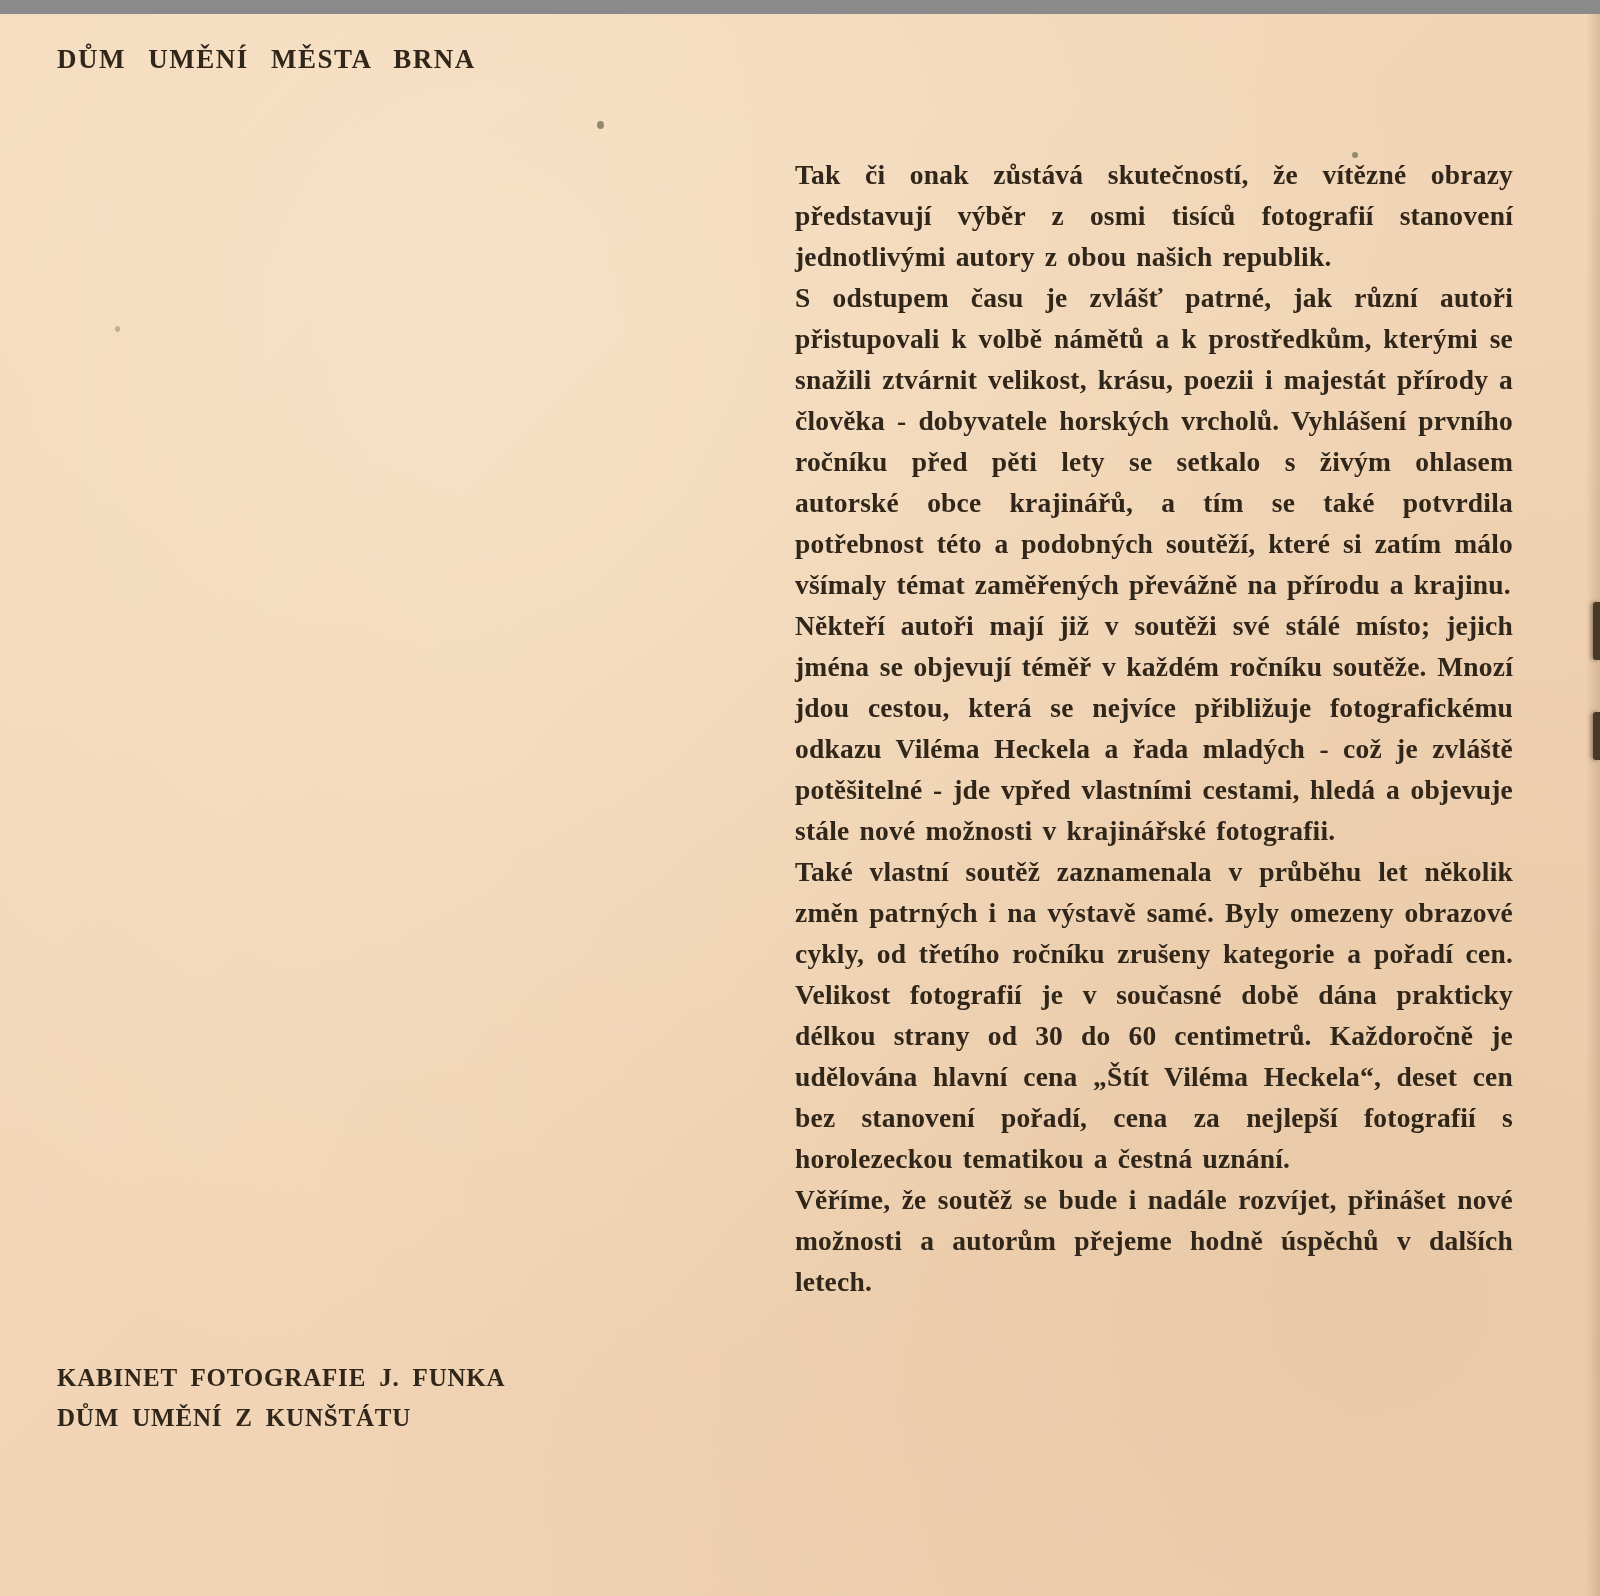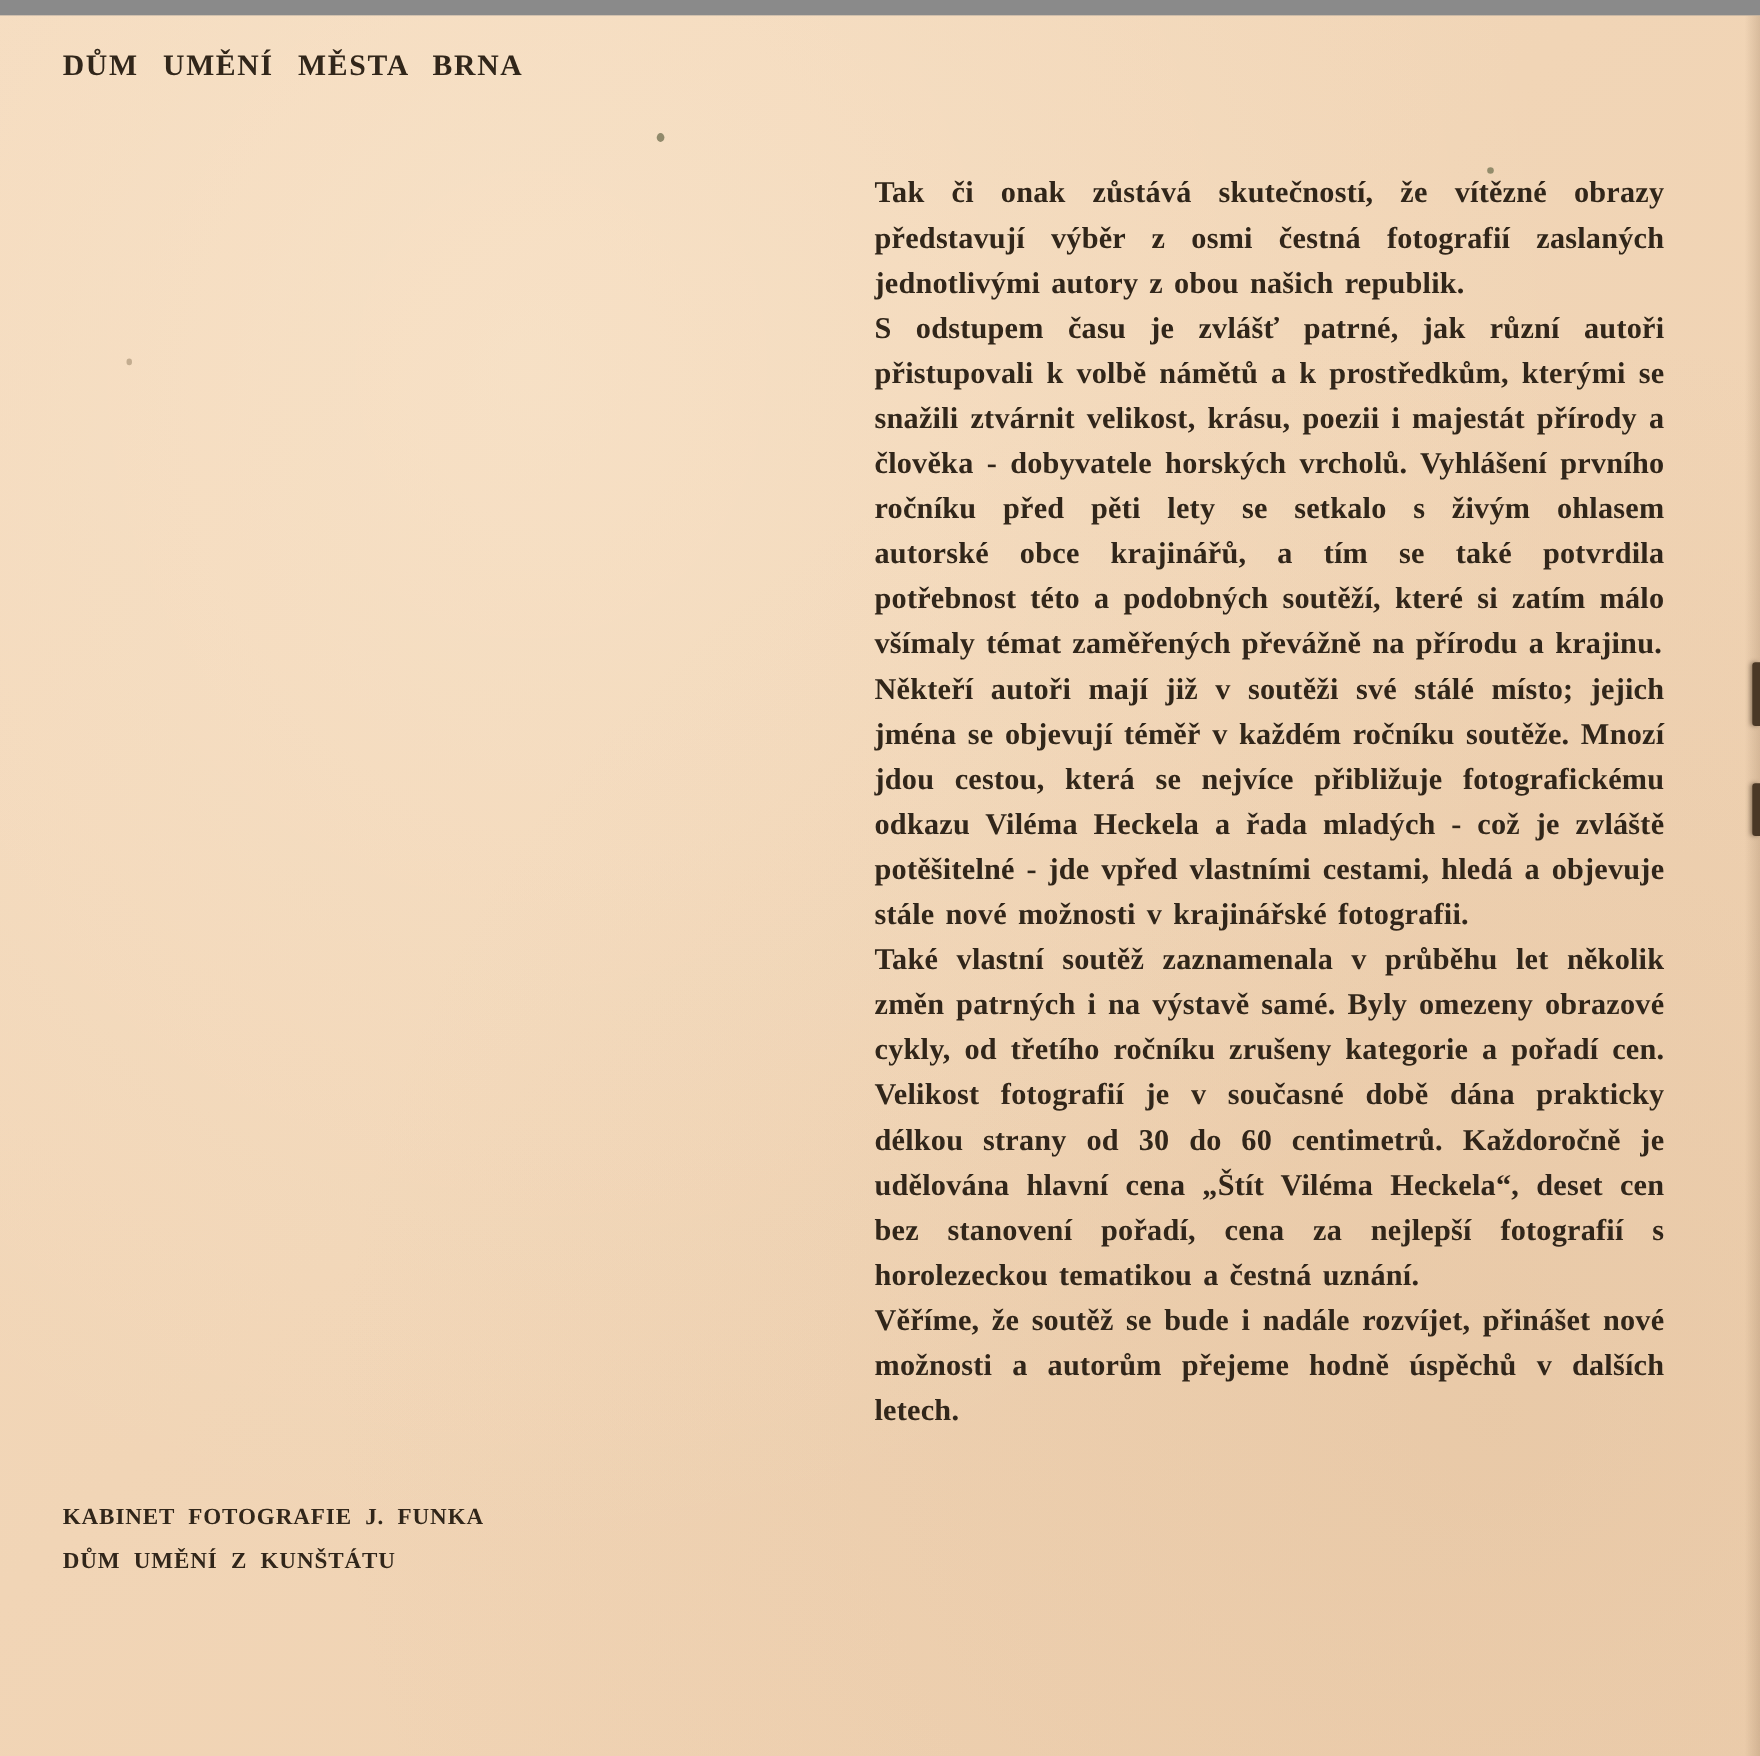--- a/index.html
+++ b/index.html
@@ -47,21 +47,21 @@
   }
   .body-column p {
     margin: 0;
     padding: 0;
   }
 
   .venue-block {
     position: absolute;
     left: 57px;
     top: 1344px;
-    font-size: 21px;
+    font-size: 25px;
     line-height: 40px;
     letter-spacing: 0.8px;
     word-spacing: 6px;
   }
 
   
   .speck {
     position: absolute;
     border-radius: 50%;
     background: rgba(90, 92, 60, 0.65);
@@ -91,21 +91,21 @@
   }
 </style>
 </head>
 <body>
 
 <div class="page">
 
   <div class="header-title">DŮM UMĚNÍ MĚSTA BRNA</div>
 
   <div class="body-column">
-    <p>Tak či onak zůstává skutečností, že vítězné obrazy představují výběr z osmi čestná fotografií zaslaných jednotlivými autory z obou našich republik.</p>
+    <p>Tak či onak zůstává skutečností, že vítězné obrazy představují výběr z osmi tisíců fotografií stanovení jednotlivými autory z obou našich republik.</p>
     <p>S odstupem času je zvlášť patrné, jak různí autoři přistupovali k volbě námětů a k prostředkům, kterými se snažili ztvárnit velikost, krásu, poezii i majestát přírody a člověka - dobyvatele horských vrcholů. Vyhlášení prvního ročníku před pěti lety se setkalo s živým ohlasem autorské obce krajinářů, a tím se také potvrdila potřebnost této a podobných soutěží, které si zatím málo všímaly témat zaměřených převážně na přírodu a krajinu.</p>
     <p>Někteří autoři mají již v soutěži své stálé místo; jejich jména se objevují téměř v každém ročníku soutěže. Mnozí jdou cestou, která se nejvíce přibližuje fotografickému odkazu Viléma Heckela a řada mladých - což je zvláště potěšitelné - jde vpřed vlastními cestami, hledá a objevuje stále nové možnosti v krajinářské fotografii.</p>
     <p>Také vlastní soutěž zaznamenala v průběhu let několik změn patrných i na výstavě samé. Byly omezeny obrazové cykly, od třetího ročníku zrušeny kategorie a pořadí cen. Velikost fotografií je v současné době dána prakticky délkou strany od 30 do 60 centimetrů. Každoročně je udělována hlavní cena „Štít Viléma Heckela“, deset cen bez stanovení pořadí, cena za nejlepší fotografií s horolezeckou tematikou a čestná uznání.</p>
     <p>Věříme, že soutěž se bude i nadále rozvíjet, přinášet nové možnosti a autorům přejeme hodně úspěchů v dalších letech.</p>
 
   </div>
 
   <div class="venue-block">
     <div>KABINET FOTOGRAFIE J. FUNKA</div>
     <div>DŮM UMĚNÍ Z KUNŠTÁTU</div>

